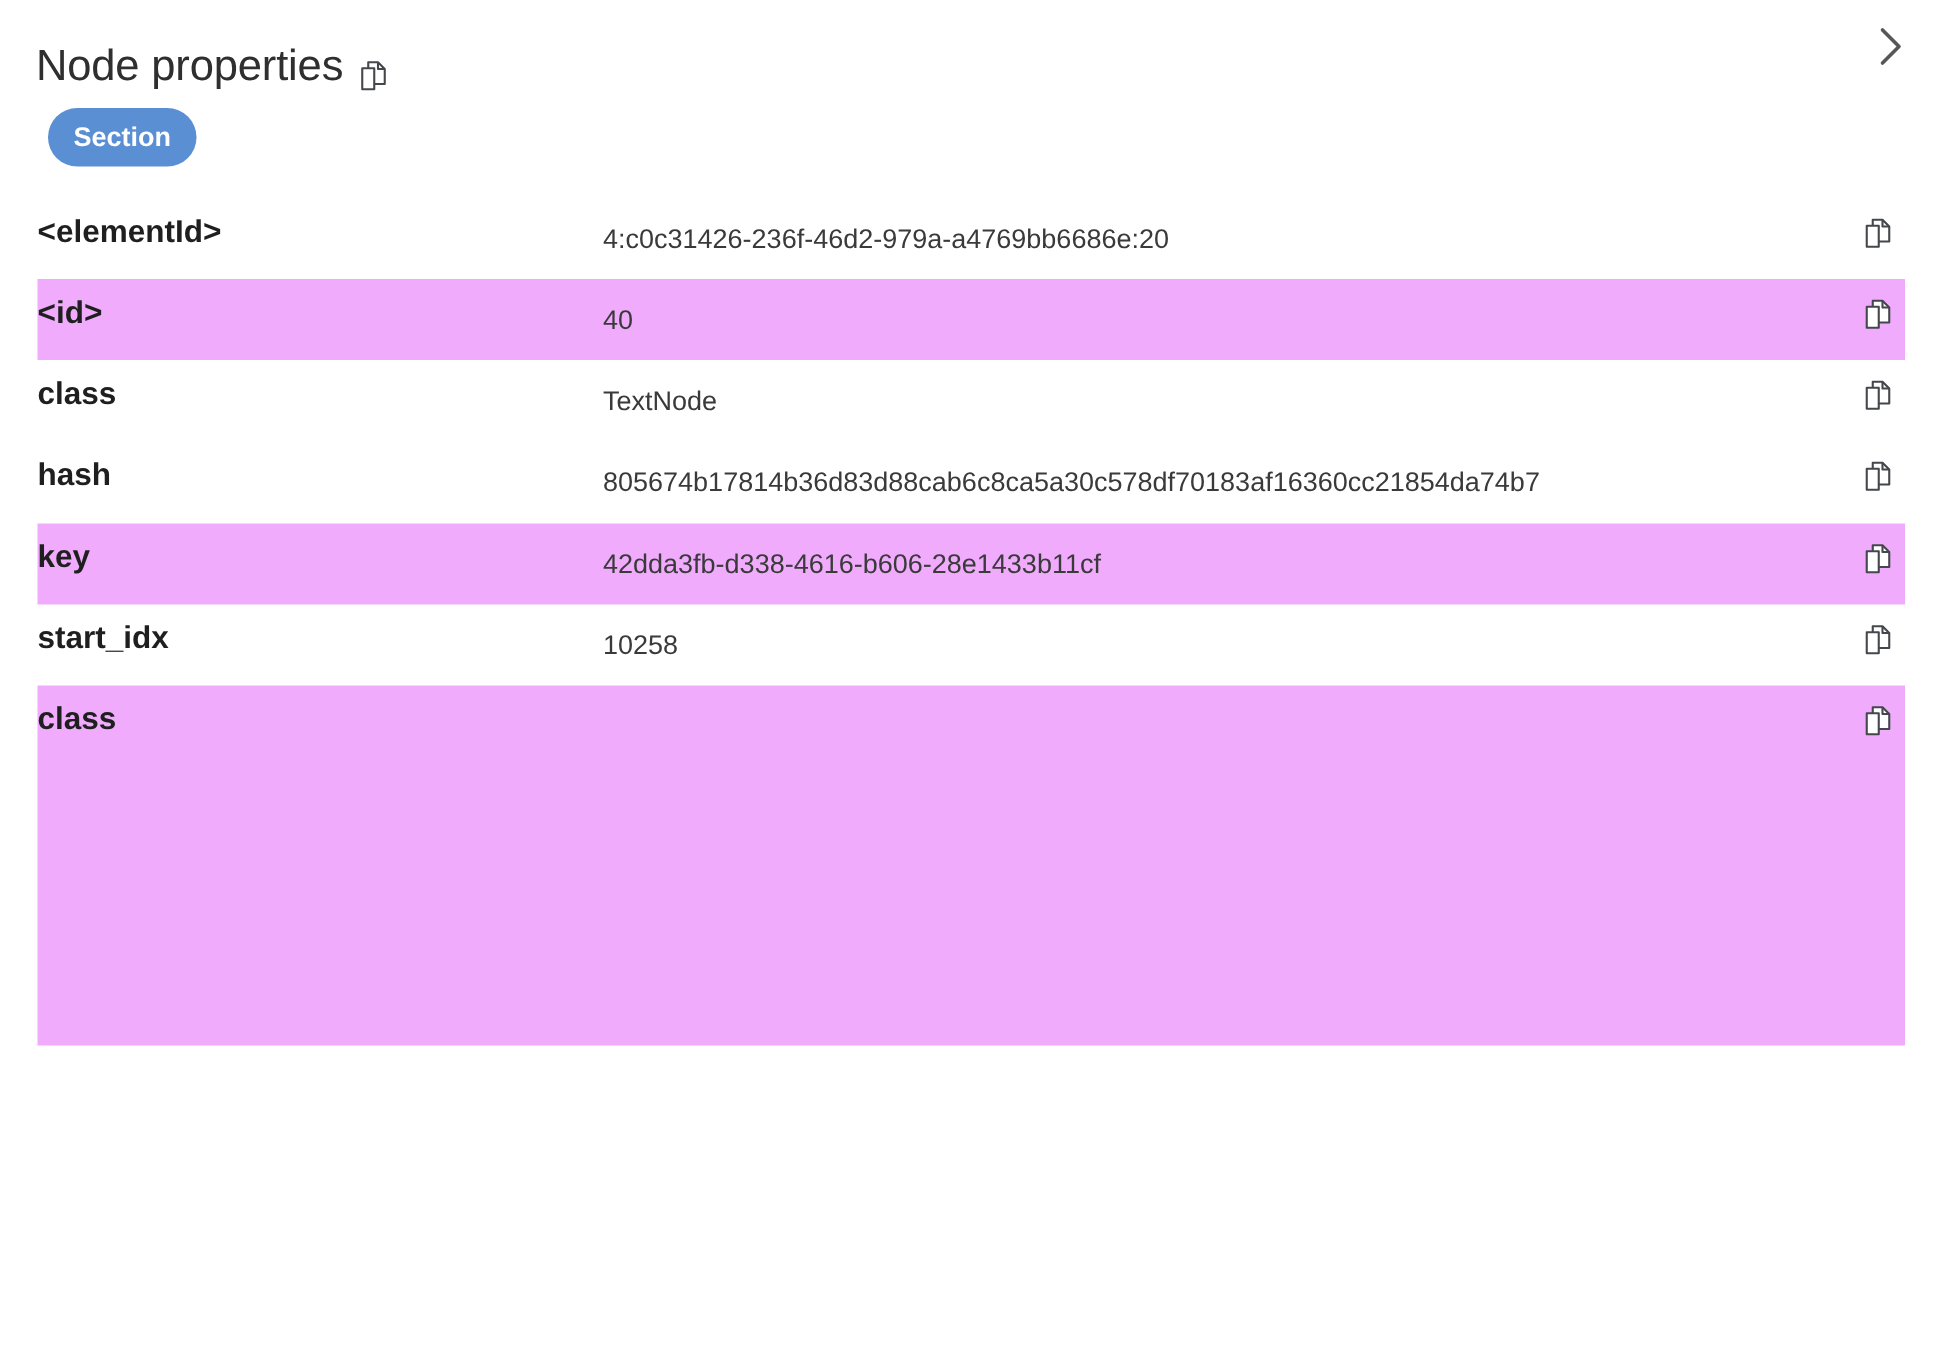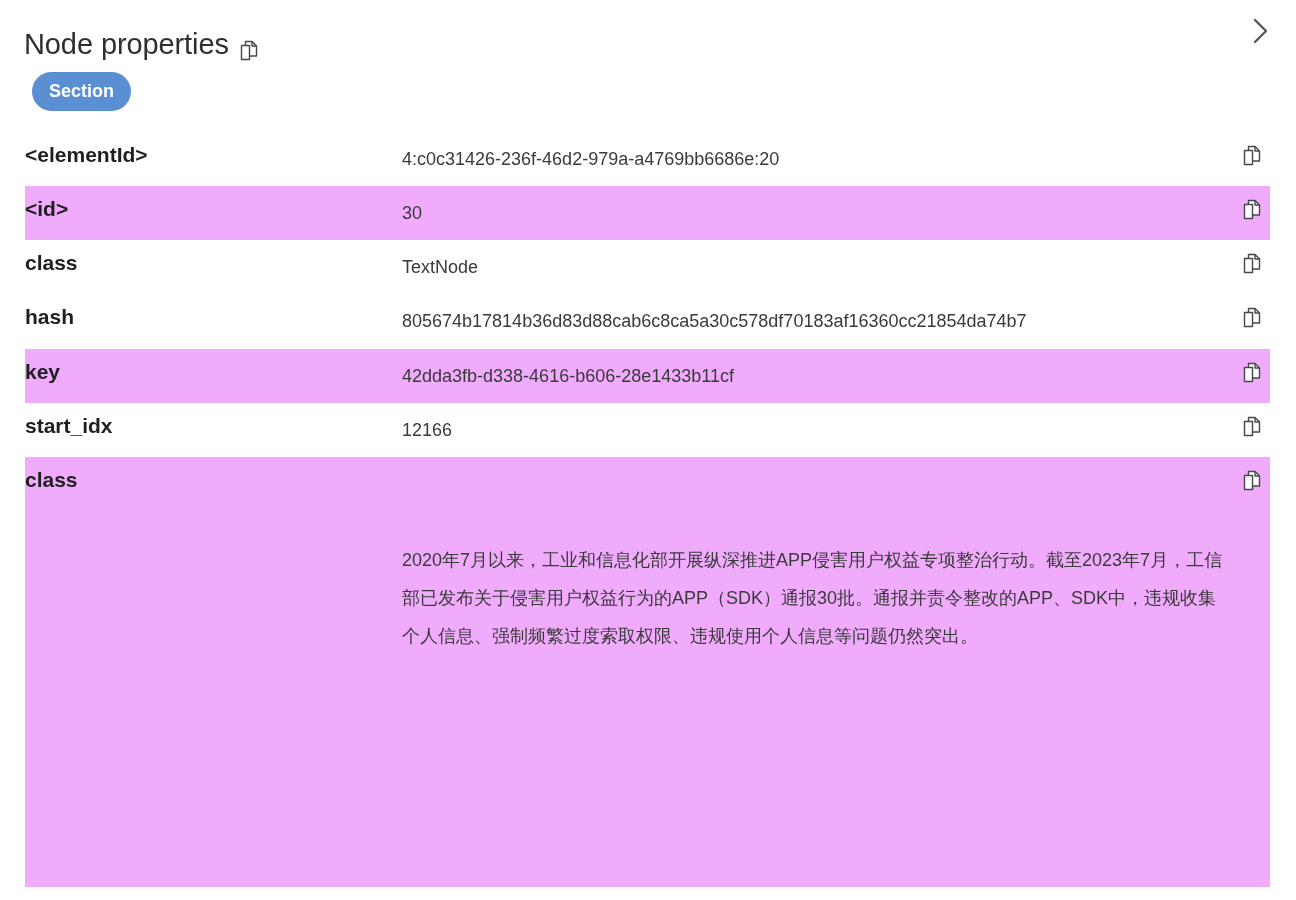--- a/index.html
+++ b/index.html
@@ -149,21 +149,21 @@
         <svg class="ico" width="20" height="22" viewBox="0 0 20 22" fill="none">
           <path d="M6.5 1.5 H13 L17.5 6 V16 H6.5 Z" stroke="#44474c" stroke-width="1.4" fill="#fff" stroke-linejoin="round"></path>
           <path d="M13 1.5 V6 H17.5" stroke="#44474c" stroke-width="1.4" fill="none" stroke-linejoin="round"></path>
           <path d="M2.5 5.5 H10.5 V19.5 H2.5 Z" stroke="#44474c" stroke-width="1.4" fill="#fff" stroke-linejoin="round"></path>
         </svg>
       </span>
     </div>
 
     <div class="prop-row alt">
       <div class="prop-key">&lt;id&gt;</div>
-      <div class="prop-val">30</div>
+      <div class="prop-val">40</div>
       <span class="prop-copy">
         <svg class="ico" width="20" height="22" viewBox="0 0 20 22" fill="none">
           <path d="M6.5 1.5 H13 L17.5 6 V16 H6.5 Z" stroke="#44474c" stroke-width="1.4" fill="#fff" stroke-linejoin="round"></path>
           <path d="M13 1.5 V6 H17.5" stroke="#44474c" stroke-width="1.4" fill="none" stroke-linejoin="round"></path>
           <path d="M2.5 5.5 H10.5 V19.5 H2.5 Z" stroke="#44474c" stroke-width="1.4" fill="#fff" stroke-linejoin="round"></path>
         </svg>
       </span>
     </div>
 
     <div class="prop-row">
@@ -198,34 +198,33 @@
         <svg class="ico" width="20" height="22" viewBox="0 0 20 22" fill="none">
           <path d="M6.5 1.5 H13 L17.5 6 V16 H6.5 Z" stroke="#44474c" stroke-width="1.4" fill="#fff" stroke-linejoin="round"></path>
           <path d="M13 1.5 V6 H17.5" stroke="#44474c" stroke-width="1.4" fill="none" stroke-linejoin="round"></path>
           <path d="M2.5 5.5 H10.5 V19.5 H2.5 Z" stroke="#44474c" stroke-width="1.4" fill="#fff" stroke-linejoin="round"></path>
         </svg>
       </span>
     </div>
 
     <div class="prop-row">
       <div class="prop-key">start_idx</div>
-      <div class="prop-val">12166</div>
+      <div class="prop-val">10258</div>
       <span class="prop-copy">
         <svg class="ico" width="20" height="22" viewBox="0 0 20 22" fill="none">
           <path d="M6.5 1.5 H13 L17.5 6 V16 H6.5 Z" stroke="#44474c" stroke-width="1.4" fill="#fff" stroke-linejoin="round"></path>
           <path d="M13 1.5 V6 H17.5" stroke="#44474c" stroke-width="1.4" fill="none" stroke-linejoin="round"></path>
           <path d="M2.5 5.5 H10.5 V19.5 H2.5 Z" stroke="#44474c" stroke-width="1.4" fill="#fff" stroke-linejoin="round"></path>
         </svg>
       </span>
     </div>
 
     <div class="prop-row alt">
       <div class="prop-key">class</div>
       <div class="prop-val">
-        <span class="text-body">2020年7月以来，工业和信息化部开展纵深推进APP侵害用户权益专项整治行动。截至2023年7月，工信部已发布关于侵害用户权益行为的APP（SDK）通报30批。通报并责令整改的APP、SDK中，违规收集个人信息、强制频繁过度索取权限、违规使用个人信息等问题仍然突出。</span>
         <span class="text-gap"></span>
         
       </div>
       <span class="prop-copy">
         <svg class="ico" width="20" height="22" viewBox="0 0 20 22" fill="none">
           <path d="M6.5 1.5 H13 L17.5 6 V16 H6.5 Z" stroke="#44474c" stroke-width="1.4" fill="#fff" stroke-linejoin="round"></path>
           <path d="M13 1.5 V6 H17.5" stroke="#44474c" stroke-width="1.4" fill="none" stroke-linejoin="round"></path>
           <path d="M2.5 5.5 H10.5 V19.5 H2.5 Z" stroke="#44474c" stroke-width="1.4" fill="#fff" stroke-linejoin="round"></path>
         </svg>
       </span>

